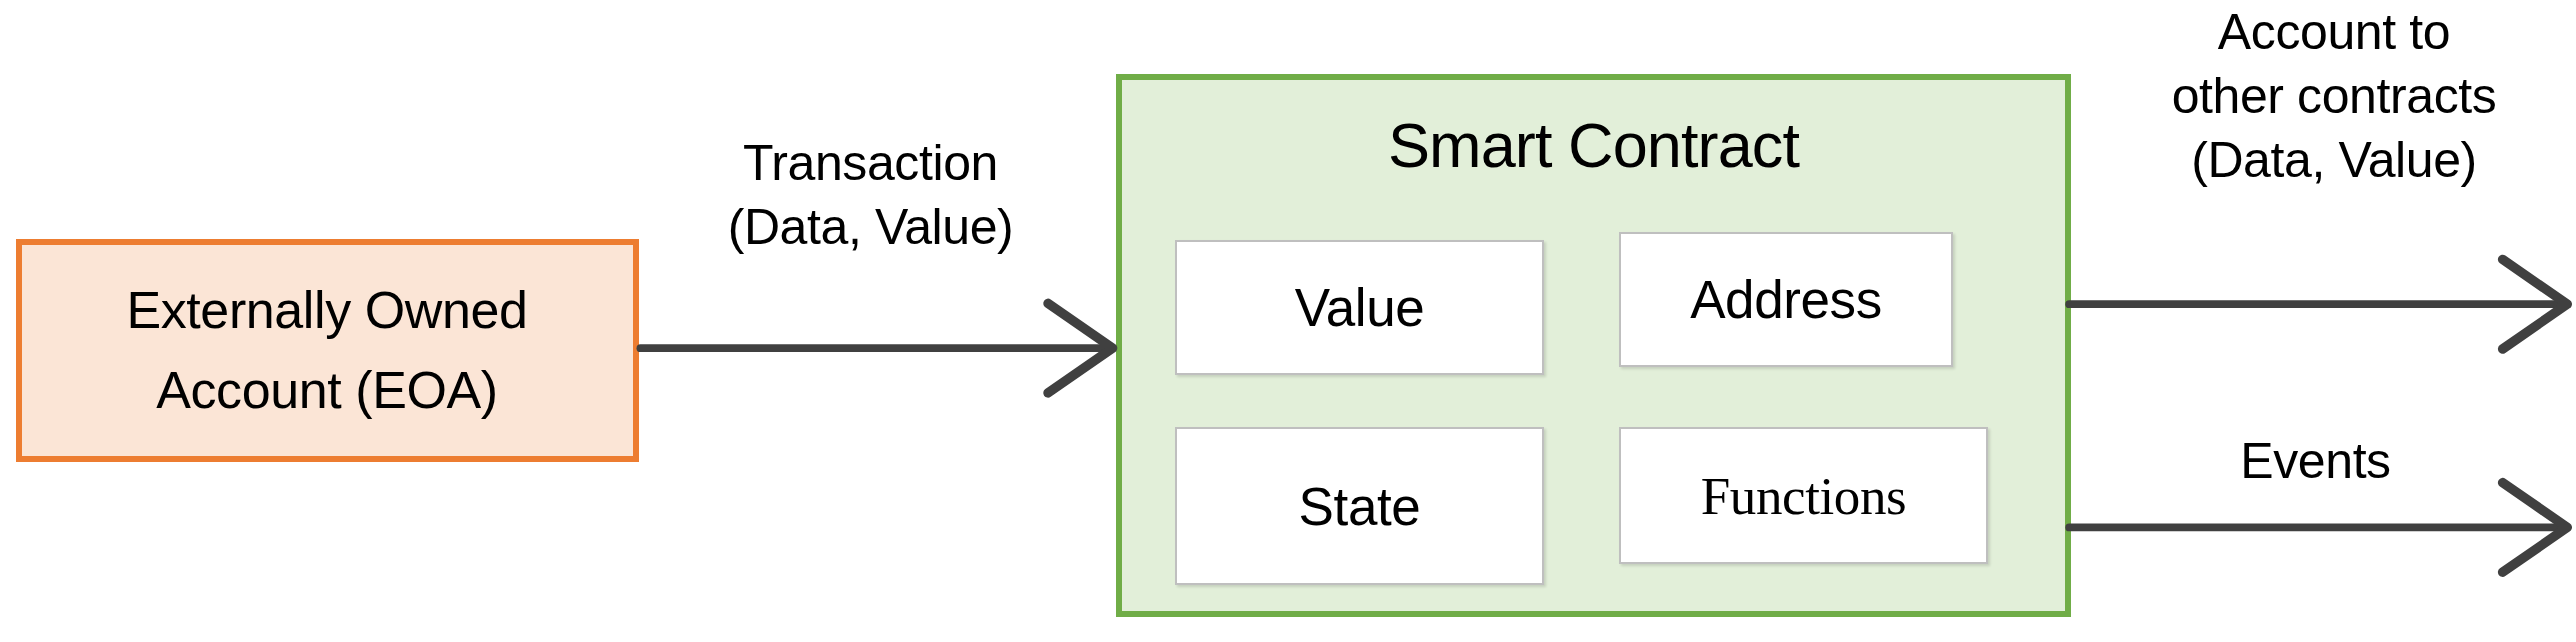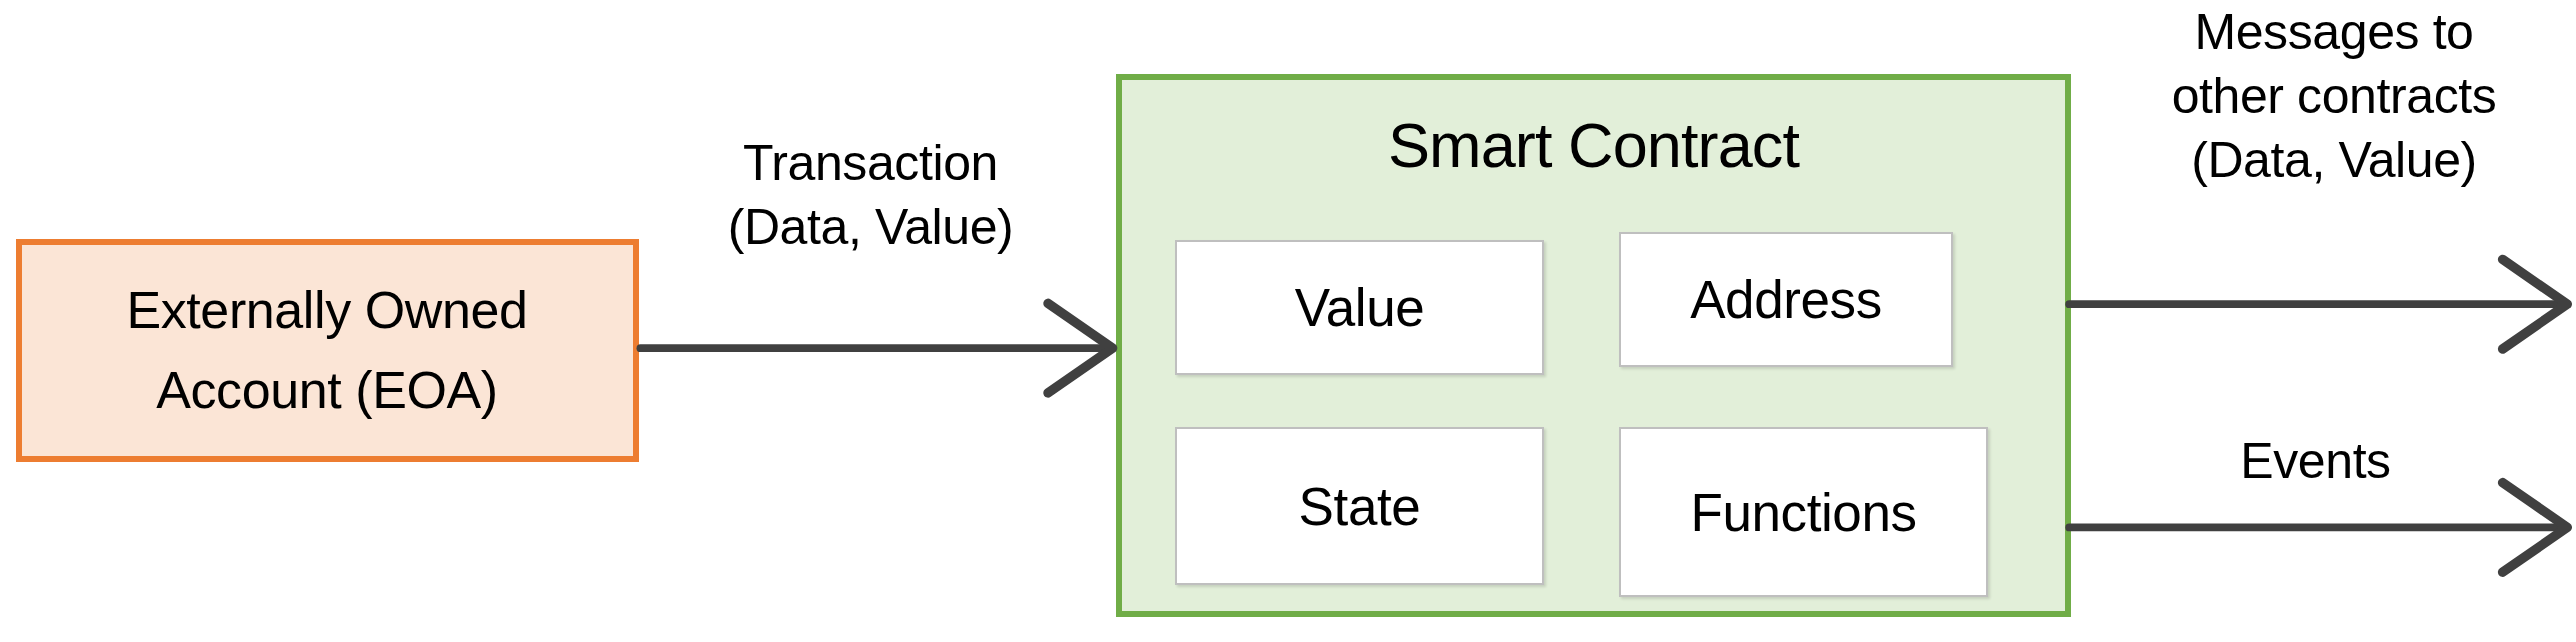--- a/index.html
+++ b/index.html
@@ -71,21 +71,21 @@
     align-items: center;
     justify-content: center;
     font-size: 53px;
     letter-spacing: -0.4px;
     white-space: nowrap;
     box-shadow: 1.7px 1.7px 2.6px rgba(0,0,0,0.13);
   }
   .cell-value    { left: 53px;  top: 160px; width: 369px; height: 135px; }
   .cell-address  { left: 497px; top: 152px; width: 334px; height: 135px; }
   .cell-state    { left: 53px;  top: 347px; width: 369px; height: 158px; text-align: center; }
-  .cell-functions{ left: 497px; top: 347px; width: 369px; height: 170px; }
+  .cell-functions{ left: 497px; top: 347px; width: 369px; height: 137px; font-family: Liberation Serif, serif; }
 
   
   #arrows {
     position: absolute;
     left: 0;
     top: 0;
     width: 2576px;
     height: 642px;
     pointer-events: none;
   }
@@ -151,21 +151,21 @@
       <polyline points="2903,560 2978,612 2903,664" fill="none" stroke="#404040" stroke-width="11" stroke-linecap="round" stroke-linejoin="round"></polyline>
     </g>
   </svg>
 
   <div class="edge-label label-transaction">
     <div>Transaction</div>
     <div>(Data, Value)</div>
   </div>
 
   <div class="edge-label label-messages">
-    <div>Messages to</div>
+    <div>Account to</div>
     <div>other contracts</div>
     <div>(Data, Value)</div>
   </div>
 
   <div class="edge-label label-events">
     <div>Events</div>
   </div>
 
 </div>
 

